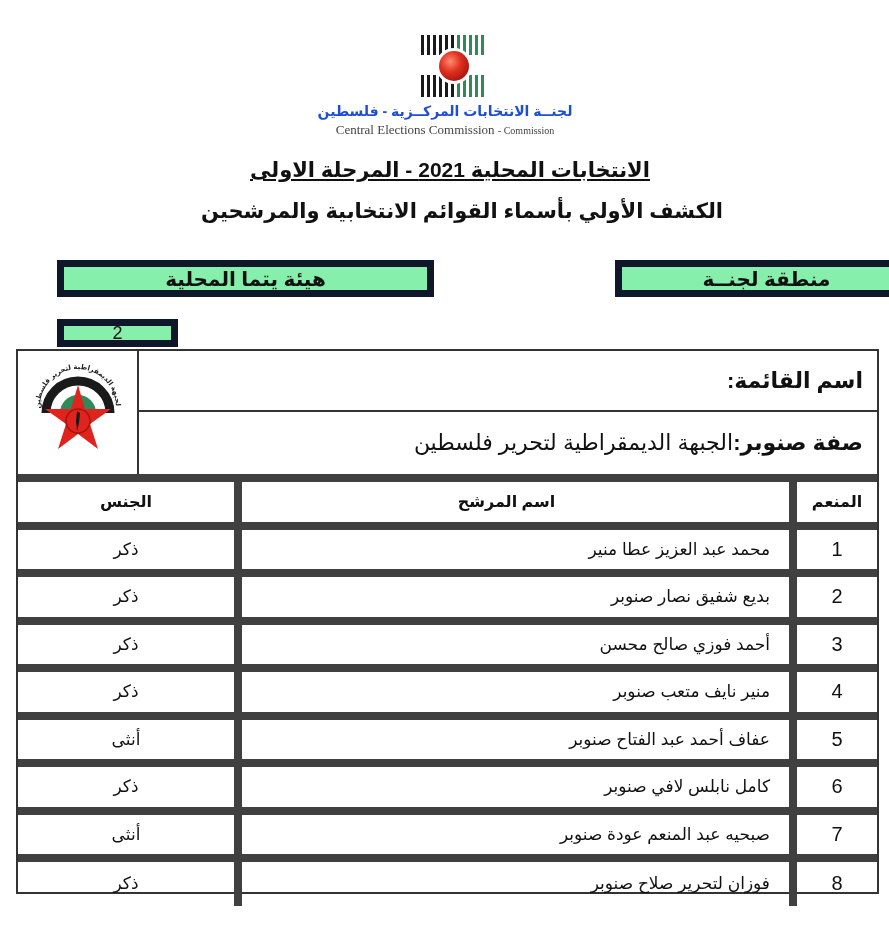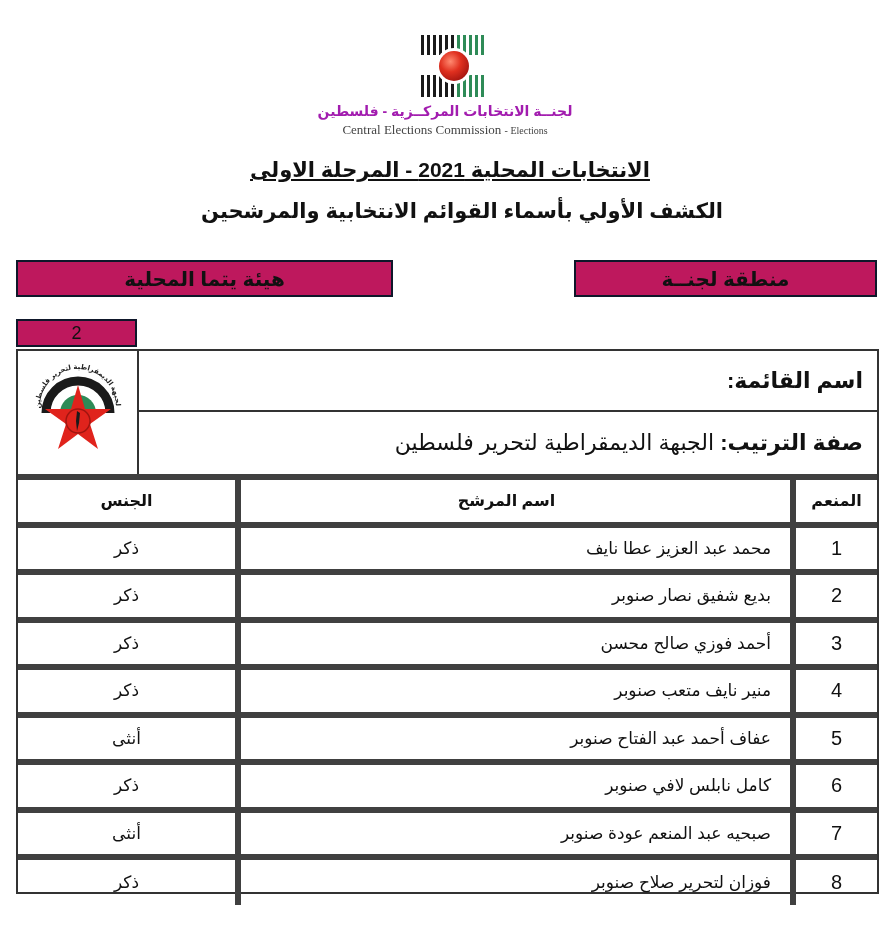--- a/index.html
+++ b/index.html
@@ -1,35 +1,35 @@
 <!DOCTYPE html>
 <html><head>
 <meta charset="utf-8">
 <style>
   html, body { margin:0; padding:0; background:#ffffff; }
   body { width:889px; height:945px; position:relative; overflow:hidden; font-family:"Liberation Sans", "DejaVu Sans", sans-serif; color:#111; }
   .abs { position:absolute; }
   .logo { left:421px; top:35px; width:66px; height:62px; }
-  .org-ar { left:300px; top:103px; width:290px; text-align:center; font-size:14px; font-weight:bold; color:#a21caf; direction:rtl; }
+  .org-ar { left:300px; top:103px; width:290px; text-align:center; font-size:14px; font-weight:bold; color:#1d4ed8; direction:rtl; }
   .org-en { left:300px; top:122px; width:290px; text-align:center; font-family:"Liberation Serif", "DejaVu Serif", serif; font-size:13px; color:#444; }
   .org-en .small { font-size:10px; }
   .title1 { left:150px; top:158px; width:600px; text-align:center; font-size:21px; font-weight:bold; direction:rtl;text-decoration:underline; }
   .title2 { left:162px; top:199px; width:600px; text-align:center; font-size:21px; font-weight:bold; direction:rtl; }
-  .box { border:2px solid #0f172a; box-sizing:border-box; background:#be185d; display:flex; align-items:center; justify-content:center; font-weight:bold; font-size:20px; direction:rtl; }
+  .box { border:7px solid #0f172a; box-sizing:border-box; background:#86efac; display:flex; align-items:center; justify-content:center; font-weight:bold; font-size:20px; direction:rtl;margin-left:41px; }
   .box-council { left:16px; top:260px; width:377px; height:37px; }
   .box-region { left:574px; top:260px; width:303px; height:37px; }
   .box-num { left:16px; top:319px; width:121px; height:28px; font-weight:normal; font-size:18px; }
   .main { left:16px; top:349px; width:863px; height:545px; border:2px solid #333; box-sizing:border-box; }
   .logo-cell { position:absolute; left:0; top:0; width:121px; height:123px; border-right:2px solid #333; box-sizing:border-box; }
   .info-row { position:absolute; left:121px; right:0; height:61px; box-sizing:border-box; display:flex; align-items:center; justify-content:flex-start; direction:rtl; padding-right:14px; font-size:22px; }
-  .info-row .lbl { font-weight:bold; margin-left:6px; }
+  .info-row .lbl { font-weight:bold; }
   .info-1 { top:0; border-bottom:2px solid #333; }
   .info-2 { top:61px; height:62px; }
   table { position:absolute; left:0; top:123px; width:859px; border-collapse:collapse; direction:rtl; }
-  td, th { border:6px solid #404040; box-sizing:border-box; height:47.5px; font-size:17px; }
+  td, th { border:8px solid #404040; box-sizing:border-box; height:47.5px; font-size:17px; }
   th { font-weight:bold; font-size:16px; }
   tr > *:first-child { border-right:none; }
   tr > *:last-child { border-left:none; }
   tr:last-child td { border-bottom:none; }
   .c-rank { width:84px; text-align:center; font-size:20px; }
   th.c-rank { font-size:16px; }
   .c-name { text-align:right; padding-right:19px; }
   th.c-name { text-align:center; }
   .c-gender { width:220px; text-align:center; }
 </style>
@@ -62,21 +62,21 @@
           <stop offset="1" stop-color="#a51510"></stop>
         </radialGradient>
       </defs>
     <circle cx="33" cy="31" r="15" fill="url(#rg)"></circle>
   </svg>
 </div>
 
 <div class="abs org-ar">لجنــة الانتخابات المركــزية - فلسطين</div>
 <div class="abs org-en">
   <span>Central Elections Commission</span>
-  <span class="small">- Elections</span>
+  <span class="small">- Commission</span>
 </div>
 
 <div class="abs title1">الانتخابات المحلية 2021  - المرحلة الاولى</div>
 <div class="abs title2">الكشف الأولي بأسماء القوائم الانتخابية والمرشحين</div>
 
 <div class="abs box box-council">هيئة يتما المحلية</div>
 <div class="abs box box-region">منطقة لجنــة</div>
 <div class="abs box box-num">2</div>
 
 <div class="abs main">
@@ -89,36 +89,36 @@
       <circle cx="60" cy="70" r="12" fill="none" stroke="#a01510" stroke-width="1.5"></circle>
       <path d="M59 60 L62 62 L61 72 L59 80 L58 70 Z" fill="#1a1a1a"></path>
       <path id="arcp" d="M22 56 A38 38 0 0 1 98 56" fill="none"></path>
       <text font-size="7" font-weight="bold" fill="#222" direction="rtl"><textPath href="#arcp" startOffset="50%" text-anchor="middle">الجبهة الديمقراطية لتحرير فلسطين</textPath></text>
     </svg>
   </div>
   <div class="info-row info-1">
     <span class="lbl">اسم القائمة:</span>
   </div>
   <div class="info-row info-2">
-    <span class="lbl">صفة الترتيب:</span>
+    <span class="lbl">صفة صنوبر:</span>
     <span>الجبهة الديمقراطية لتحرير فلسطين</span>
   </div>
 
   <table>
     <thead>
       <tr>
         <th class="c-rank">المنعم</th>
         <th class="c-name">اسم المرشح</th>
         <th class="c-gender">الجنس</th>
       </tr>
     </thead>
     <tbody>
       <tr>
           <td class="c-rank">1</td>
-          <td class="c-name">محمد عبد العزيز عطا نايف</td>
+          <td class="c-name">محمد عبد العزيز عطا منير</td>
           <td class="c-gender">ذكر</td>
         </tr>
       <tr>
           <td class="c-rank">2</td>
           <td class="c-name">بديع شفيق نصار صنوبر</td>
           <td class="c-gender">ذكر</td>
         </tr>
       <tr>
           <td class="c-rank">3</td>
           <td class="c-name">أحمد فوزي صالح محسن</td>

